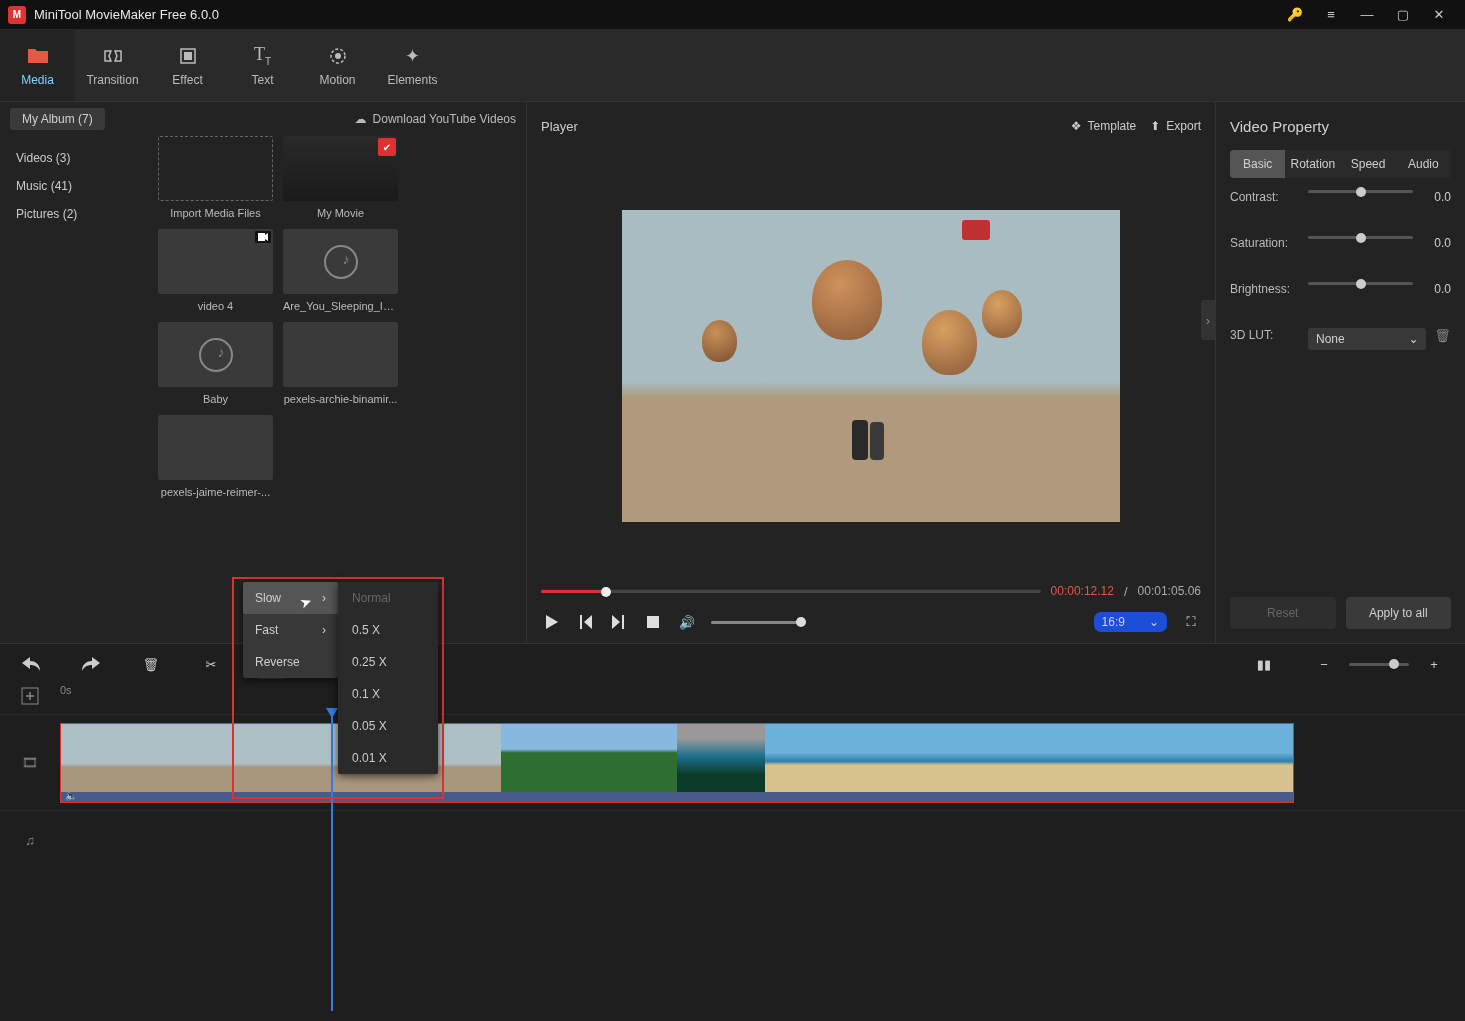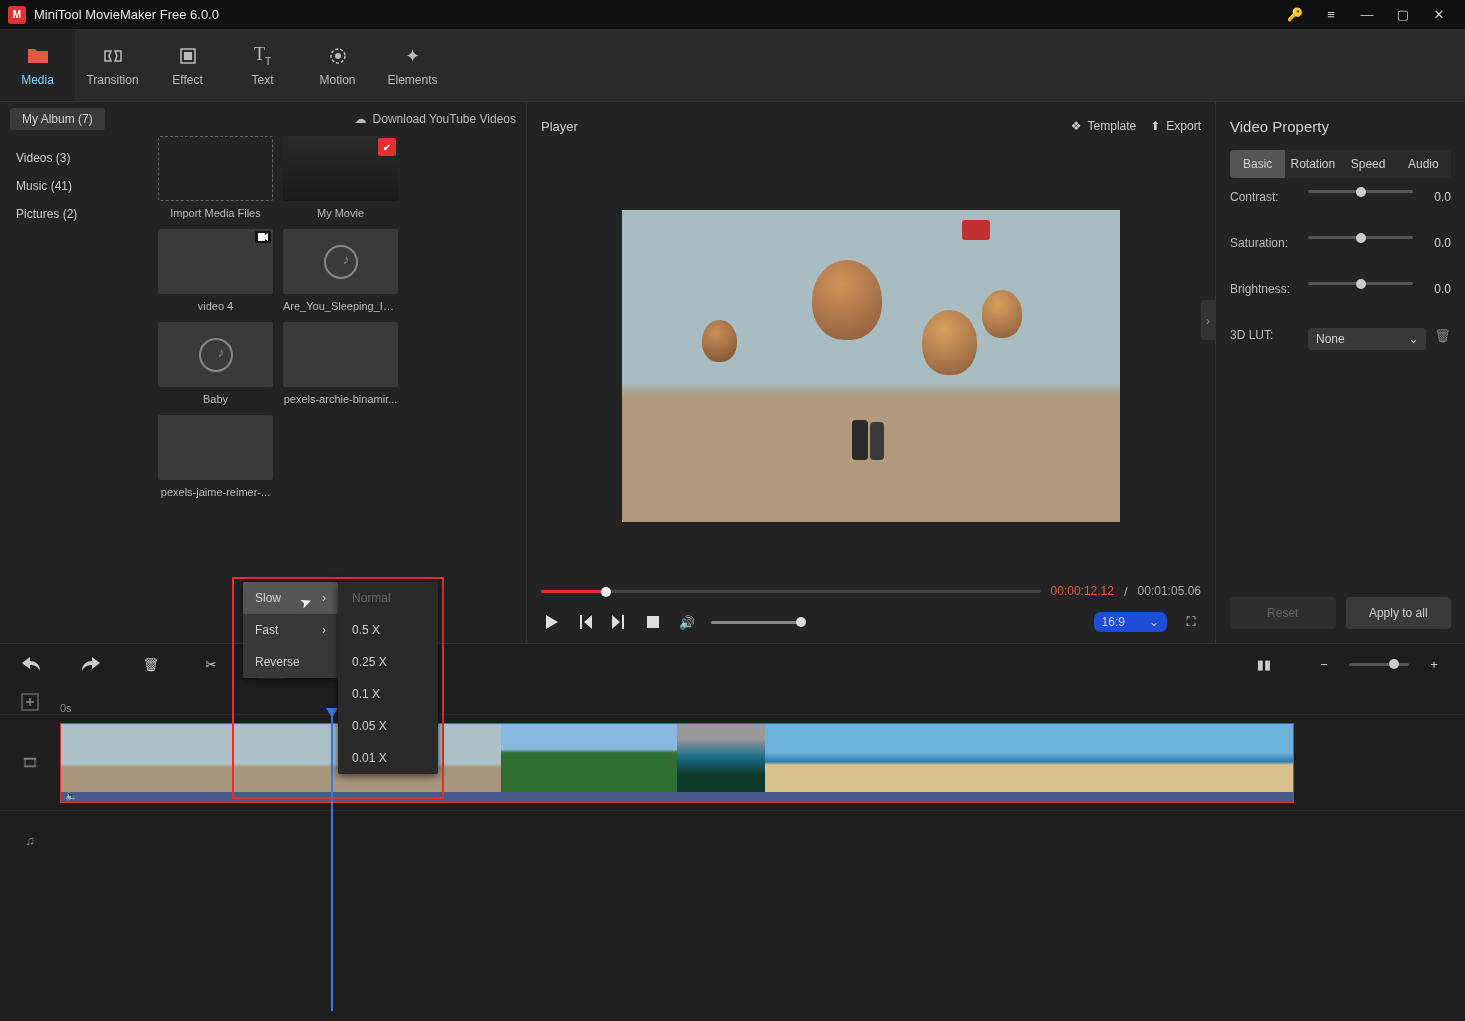--- a/index.html
+++ b/index.html
@@ -86,21 +86,21 @@
 
 
 .timeline { height: 378px; background: #1e1e1e; border-top: 1px solid #333; display:flex; flex-direction:column; position:relative;}
 .tl-tools { height: 40px; display: flex; align-items: center; padding: 0 16px; gap: 30px; }
 .tl-tools .tb { cursor: pointer; color: #ccc; display:flex;align-items:center;justify-content:center;width:30px;height:30px;}
 .tl-tools .tb.active{background:#383838;border-radius:3px;}
 .tl-tools .spacer { flex: 1; }
 .zoom { display:flex; align-items:center; gap:10px;}
 .zoom .ztrack{width:60px;height:3px;background:#555;position:relative;border-radius:2px;}
 .zoom .ztrack .k{position:absolute;left:75%;top:50%;width:10px;height:10px;background:#ccc;border-radius:50%;transform:translate(-50%,-50%);}
-.tl-ruler { height: 30px; display:flex; align-items:flex-end; padding-left:60px; gap:8px;}
+.tl-ruler { height: 30px; display:flex; align-items:flex-start; padding-left:60px; gap:8px;}
 .tl-ruler .addbtn{position:absolute;left:18px;width:24px;height:24px;display:flex;align-items:center;justify-content:center;}
 .tl-body { flex:1; overflow-x:auto; position:relative; }
 .tl-body::-webkit-scrollbar{height:8px;} .tl-body::-webkit-scrollbar-thumb{background:#555;border-radius:4px;}
 .track { height: 96px; display:flex; align-items:center; border-top:1px solid #2a2a2a;}
 .track .trackicon{width:60px;display:flex;align-items:center;justify-content:center;color:#888;}
 .track.audio{height:60px;}
 .clips{height:80px;display:flex;position:relative;border:1px solid #e03030;}
 .clip-seg{height:72px;width:88px;background:#4a5a6a;margin-top:0;flex-shrink:0;}
 .clip-seg.sky{background:linear-gradient(#adc0c6 55%,#a8967d 60%);}
 .clip-seg.green{background:linear-gradient(#87b8dd 35%,#2e6e30 40%);}

